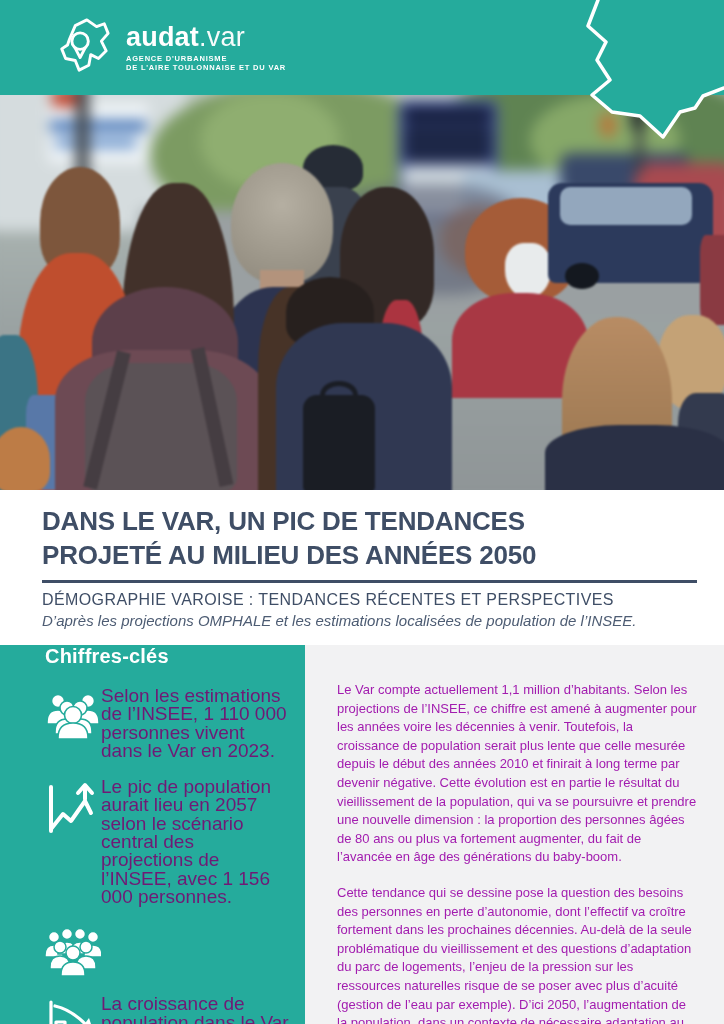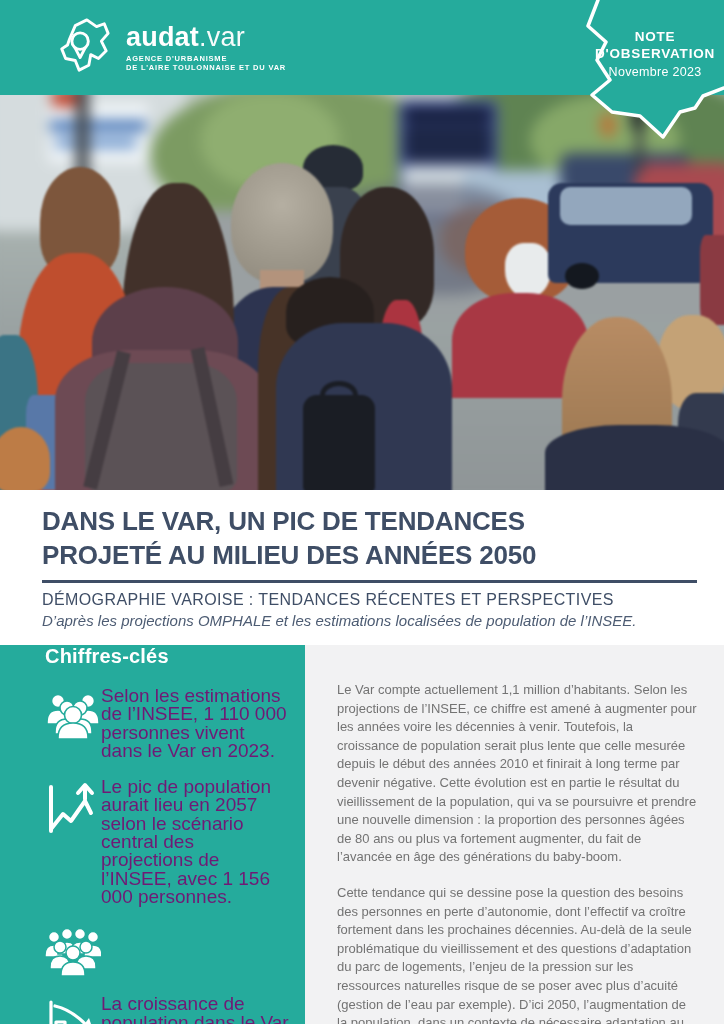--- a/index.html
+++ b/index.html
@@ -39,21 +39,21 @@
   
   .lower { position:absolute; left:0; top:645px; width:724px; height:379px; display:flex; }
   .sidebar { width:305px; background:#25ab9c; padding:0 14px 0 45px; color:#fff; }
   .sidebar h2 { font-size:20px; font-weight:700; letter-spacing:0.2px; margin-bottom:19px; }
   .kf-item { display:flex; align-items:flex-start; margin-bottom:18px; }
   .kf-icon { flex:0 0 56px; margin-top:1px; }
   .kf-icon svg { display:block; }
   .kf-text { margin-left:0; font-size:19px; line-height:18.3px; color:#701a75; }
   .kf-text b { font-weight:700; }
   .content { flex:1; background:#f2f2f3; padding:36px 26px 0 32px; }
-  .content p { color:#737373; font-size:13px; line-height:18.6px; margin-bottom:17px; }
+  .content p { color:#a21caf; font-size:13px; line-height:18.6px; margin-bottom:17px; }
 </style>
 </head>
 <body>
 
 <div class="page">
 
   <header class="top-band">
     <div class="logo">
       <span>
         <svg width="58" height="58" viewBox="0 0 60 60">
@@ -136,25 +136,20 @@
       <div class="fb" style="left:545px;top:330px;width:185px;height:70px;background:#2a3045;border-radius:40% 40% 0 0;"></div>
       <div class="fb" style="left:-8px;top:332px;width:58px;height:65px;background:#bd7c46;border-radius:50% 50% 30% 30%;"></div>
     </div>
   </div>
 
   <div class="note-banner">
     <svg width="190" height="160" viewBox="0 0 190 160">
       <path d="M64 0 L54 26 L72 42 L63 60 L76 80 L58 95 L78 112 L106 116 L129 137 L146 112 L161 108 L169 96 L190 88 L190 0 Z" fill="#25ab9c"></path>
       <path d="M64 0 L54 26 L72 42 L63 60 L76 80 L58 95 L78 112 L106 116 L129 137 L146 112 L161 108 L169 96 L190 88" fill="none" stroke="#ffffff" stroke-width="3.5" stroke-linejoin="round" stroke-linecap="round"></path>
     </svg>
-    <div class="bn-text">
-      <div class="bn-l1">NOTE</div>
-      <div class="bn-l2">D'OBSERVATION</div>
-      <div class="bn-date">Novembre 2023</div>
-    </div>
   </div>
 
   <section class="title-sec">
     <h1>
       <span>DANS LE VAR, UN PIC DE TENDANCES</span><br>
       <span>PROJETÉ AU MILIEU DES ANNÉES 2050</span>
     </h1>
     <hr class="rule">
     <div class="subtitle">DÉMOGRAPHIE VAROISE : TENDANCES RÉCENTES ET PERSPECTIVES</div>
     <div class="source-note">D’après les projections OMPHALE et les estimations localisées de population de l’INSEE.</div>

